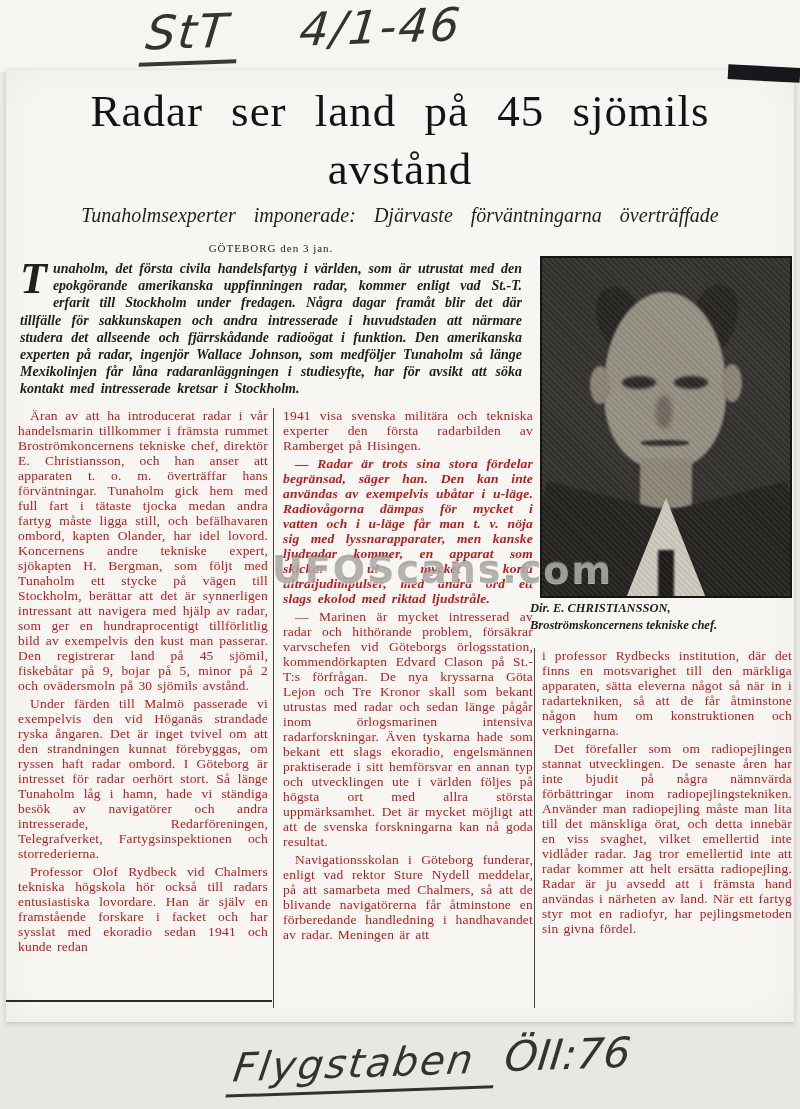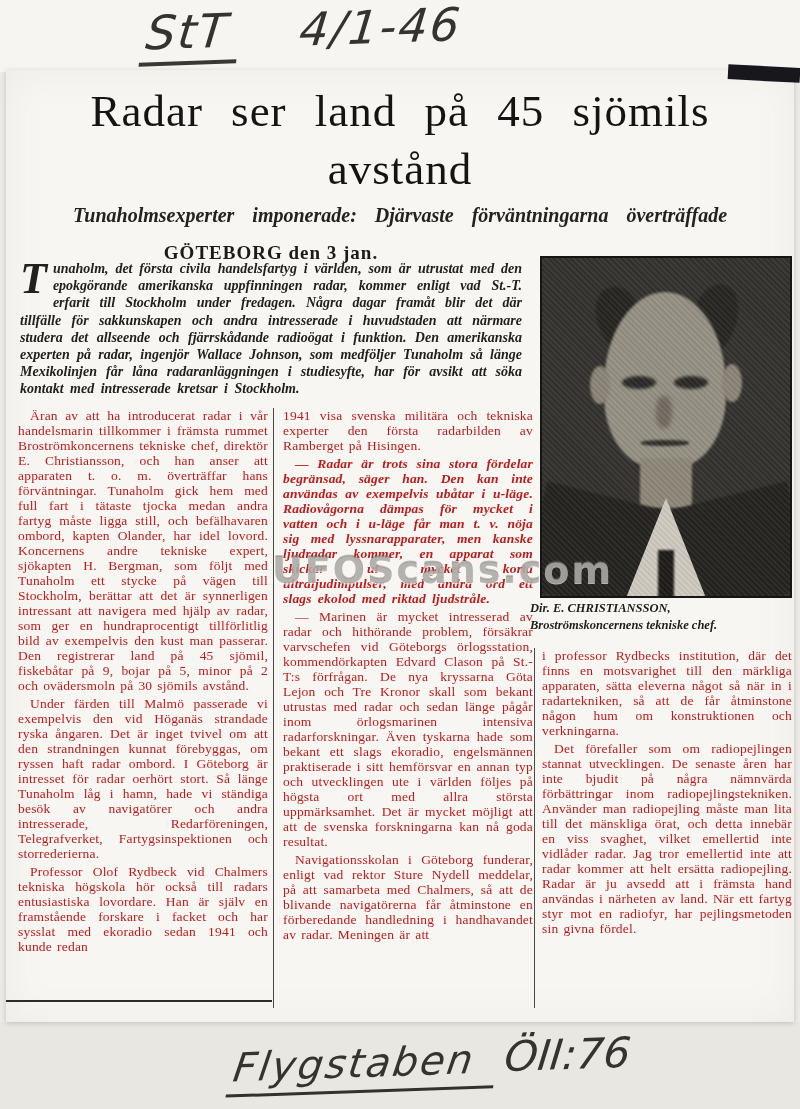--- a/index.html
+++ b/index.html
@@ -17,23 +17,23 @@
   .hw-bot-ref{left:505px;top:1030px;font-size:42px;letter-spacing:0;}
   
   .clipping{position:absolute;left:6px;top:70px;width:788px;height:952px;background:#f7f6f2;
     box-shadow:0 1px 5px rgba(0,0,0,.18), inset 0 0 40px rgba(120,115,105,.08);}
   .corner-artifact{position:absolute;left:722px;top:-4px;width:72px;height:15px;background:#17171c;transform:rotate(3deg);}
   
   .headline{position:absolute;left:0;top:12px;width:100%;text-align:center;font-weight:400;color:#151413;}
   .headline .l1{font-size:45px;line-height:58px;word-spacing:16px;letter-spacing:1px;}
   .headline .l2{font-size:45px;line-height:58px;word-spacing:7px;letter-spacing:1px;}
   .subhead{position:absolute;left:0;top:134px;width:100%;text-align:center;
-    font-size:20px;font-style:italic;font-weight:700;word-spacing:13px;color:#24221f;}
+    font-size:20px;font-style:italic;font-weight:400;word-spacing:13px;color:#24221f;}
   .dateline{position:absolute;left:14px;top:172px;width:502px;text-align:center;
-    font-size:19px;font-weight:700;letter-spacing:1px;}
+    font-size:11px;font-weight:400;letter-spacing:1px;}
   
   .lead{position:absolute;left:14px;top:190px;width:502px;font-size:14px;line-height:17.2px;
     font-weight:700;font-style:italic;text-align:justify;word-spacing:3px;color:#22201d;}
   .dropcap{float:left;font-size:44px;line-height:33px;padding:2px 6px 0 0;font-style:italic;font-weight:700;}
   
   .col{position:absolute;top:338px;width:250px;font-size:13.5px;line-height:15px;
     text-align:justify;letter-spacing:.2px;word-spacing:1.5px;color:#b91c1c;}
   .col p{margin:0 0 3px 0;text-indent:12px;}
   .col p.noindent{text-indent:0;}
   .col p.quote{font-style:italic;font-weight:700;word-spacing:2.5px;}

